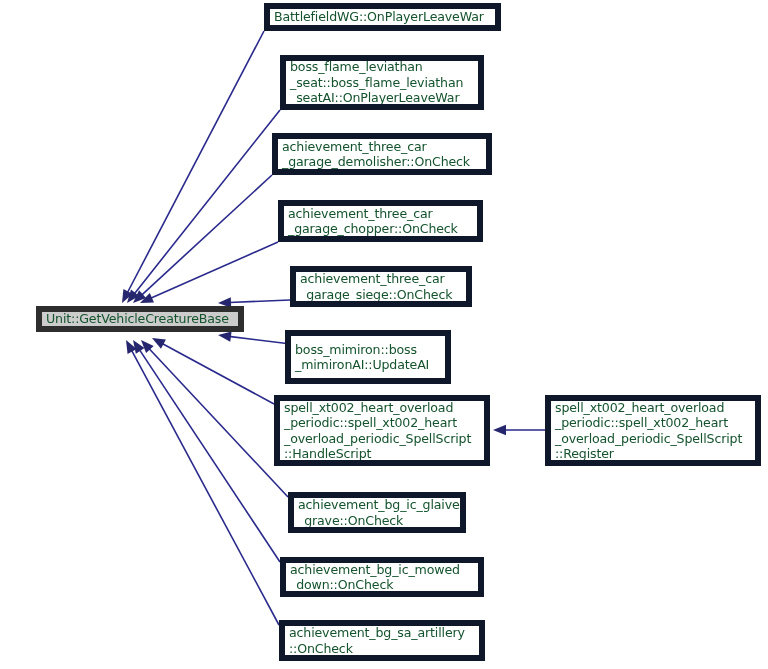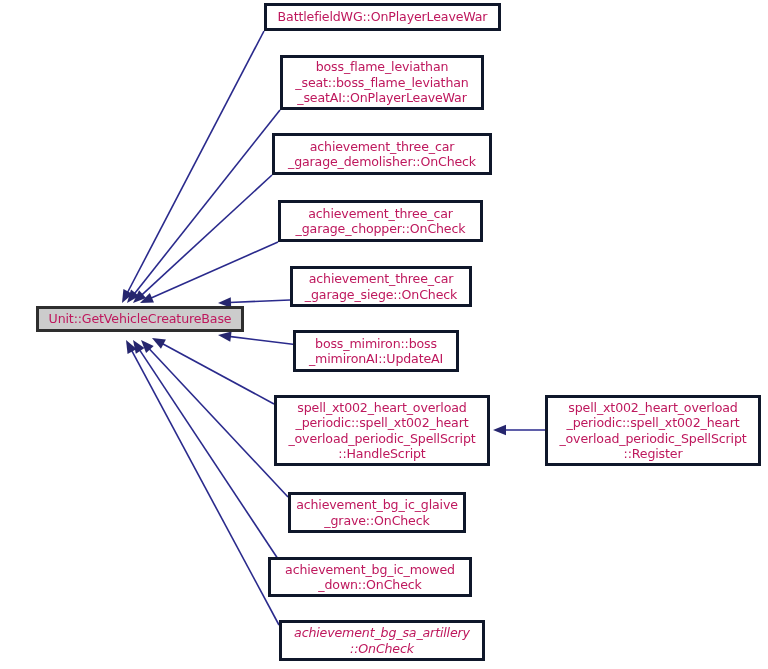--- a/index.html
+++ b/index.html
@@ -31,27 +31,26 @@
     stroke-width: 1.6;
     fill: none;
   }
   .edge-arrow {
     fill: #26266e;
     stroke: none;
   }
   .node-box {
     position: absolute;
     box-sizing: border-box;
-    border: 3px solid #0f172a;
+    border: 6px solid #0f172a;
     background: #ffffff;
     display: flex;
     align-items: center;
     justify-content: center;
-    text-align: center;
-    color: #be185d;
+    color: #14532d;
     font-family: "DejaVu Sans", sans-serif;
     font-size: 12.6px;
     line-height: 15.5px;
     letter-spacing: -0.15px;
     white-space: pre-line;
     overflow: hidden;
   }
   .node-box.root {
     background: #cccccc;
     border-color: #2e2e2e;
@@ -97,30 +96,30 @@
       <div class="node-box" style="left: 264px; top: 3px; width: 237px; height: 28px;"><span class="node-label">BattlefieldWG::OnPlayerLeaveWar</span></div>
       <div class="node-box" style="left: 280px; top: 55px; width: 204px; height: 55px;"><span class="node-label">boss_flame_leviathan
 _seat::boss_flame_leviathan
 _seatAI::OnPlayerLeaveWar</span></div>
       <div class="node-box" style="left: 272px; top: 133px; width: 220px; height: 42px;"><span class="node-label">achievement_three_car
 _garage_demolisher::OnCheck</span></div>
       <div class="node-box" style="left: 278px; top: 200px; width: 205px; height: 42px;"><span class="node-label">achievement_three_car
 _garage_chopper::OnCheck</span></div>
       <div class="node-box" style="left: 290px; top: 266px; width: 182px; height: 41px;"><span class="node-label">achievement_three_car
 _garage_siege::OnCheck</span></div>
-      <div class="node-box" style="left: 293px; top: 330px; width: 166px; height: 42px;"><span class="node-label">boss_mimiron::boss
+      <div class="node-box" style="left: 285px; top: 330px; width: 166px; height: 54px;"><span class="node-label">boss_mimiron::boss
 _mimironAI::UpdateAI</span></div>
       <div class="node-box" style="left: 274px; top: 395px; width: 216px; height: 71px;"><span class="node-label">spell_xt002_heart_overload
 _periodic::spell_xt002_heart
 _overload_periodic_SpellScript
 ::HandleScript</span></div>
       <div class="node-box" style="left: 545px; top: 395px; width: 216px; height: 71px;"><span class="node-label">spell_xt002_heart_overload
 _periodic::spell_xt002_heart
 _overload_periodic_SpellScript
 ::Register</span></div>
       <div class="node-box" style="left: 288px; top: 492px; width: 178px; height: 41px;"><span class="node-label">achievement_bg_ic_glaive
 _grave::OnCheck</span></div>
-      <div class="node-box" style="left: 268px; top: 557px; width: 204px; height: 40px;"><span class="node-label">achievement_bg_ic_mowed
+      <div class="node-box" style="left: 280px; top: 557px; width: 204px; height: 40px;"><span class="node-label">achievement_bg_ic_mowed
 _down::OnCheck</span></div>
-      <div class="node-box" style="left: 279px; top: 620px; width: 206px; height: 41px; font-style: italic;"><span class="node-label">achievement_bg_sa_artillery
+      <div class="node-box" style="left: 279px; top: 620px; width: 206px; height: 41px;"><span class="node-label">achievement_bg_sa_artillery
 ::OnCheck</span></div>
     </div>
 </div>
 
 </body></html>

